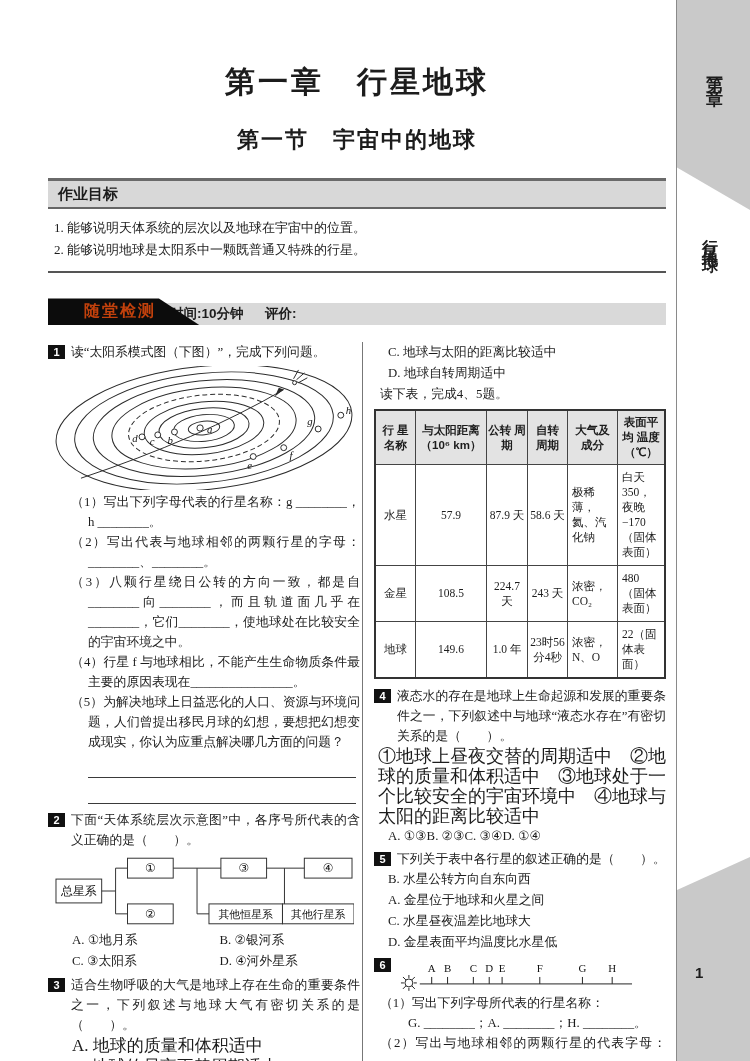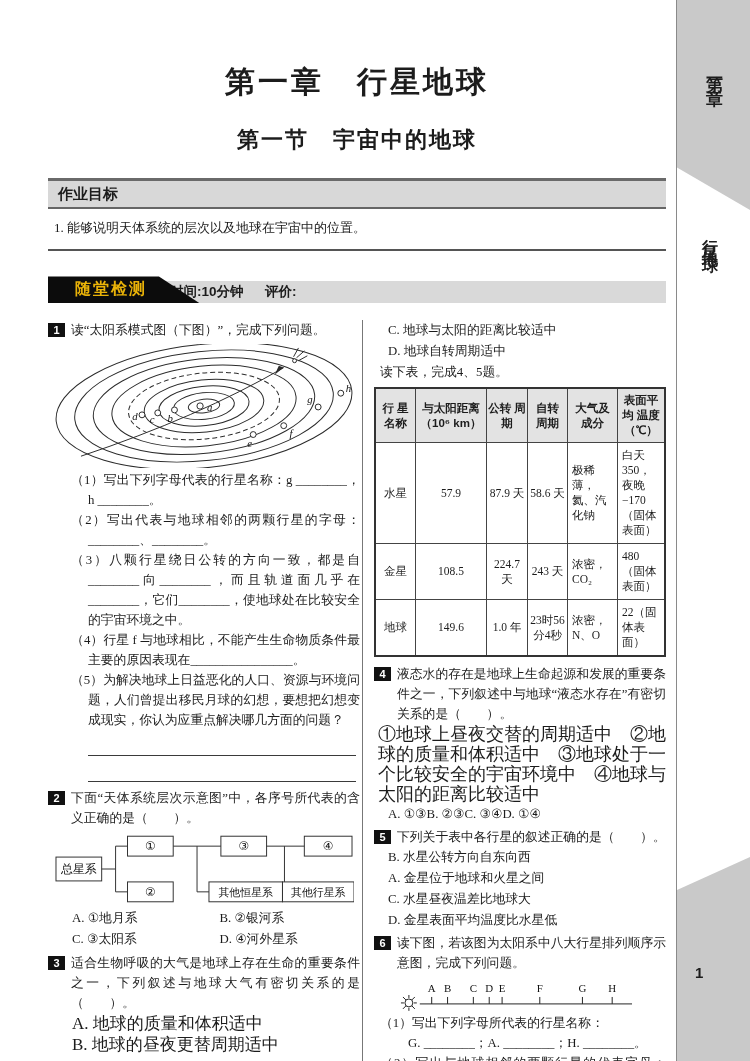--- a/index.html
+++ b/index.html
@@ -22,22 +22,22 @@
   .section{margin:27px 0 0;text-align:center;font:700 22px/1.2 "Liberation Sans",sans-serif;letter-spacing:2px;}
   .objectives{margin-top:25px;border-top:3px solid #6a6a6a;border-bottom:2px solid #555;}
   .obj-header{background:#d8d8d8;border-bottom:2px solid #666;
               font:700 15px/24px "Liberation Sans",sans-serif;padding:1px 10px;}
   .obj-body{padding:8px 6px 10px;font-size:13px;line-height:22px;}
   .obj-body p{margin:0;}
   .quiz-row{position:relative;height:27px;margin-top:25px;}
   .quiz-strip{position:absolute;left:22px;right:0;top:5px;height:22px;background:#d9d9d9;}
   .quiz-time{position:absolute;left:100px;top:0;font:700 13.5px/22px "Liberation Sans",sans-serif;}
   .quiz-eval{position:absolute;left:195px;top:0;font:700 13.5px/22px "Liberation Sans",sans-serif;}
-  .quiz-banner{position:absolute;left:0;top:0;width:152px;height:27px;background:#0c0c0c;color:#eab308;
-               clip-path:polygon(0 0,73% 0,100% 100%,0 100%);box-sizing:border-box;padding-left:27px;
+  .quiz-banner{position:absolute;left:0;top:0;width:152px;height:27px;background:#0c0c0c;color:#c2410c;
+               clip-path:polygon(0 0,73% 0,100% 100%,0 100%);box-sizing:border-box;padding-left:36px;
                font:700 16px/26px "Liberation Sans",sans-serif;letter-spacing:2px;}
   .columns{display:flex;margin-top:17px;align-items:stretch;}
   .col-left{width:312px;}
   .col-right{width:292px;border-left:1px solid #777;padding-left:11px;margin-left:2px;}
   .q{position:relative;padding-left:23px;font-size:12.8px;line-height:20px;text-align:justify;margin:0;}
   .qnum{position:absolute;left:0;top:2.5px;width:17px;height:14.5px;background:#111;color:#fff;
         font:700 11px/14.5px "Liberation Sans",sans-serif;text-align:center;}
   .part{font-size:12.8px;line-height:20px;text-align:justify;padding-left:40px;text-indent:-17px;margin:0;}
   .ansline{margin:2px 4px 0 40px;height:23px;border-bottom:1px solid #3a3a3a;}
   .opts2{display:grid;grid-template-columns:1.05fr 1fr;padding-left:24px;font-size:12.8px;line-height:21px;margin-top:2px;}
@@ -71,20 +71,21 @@
   </div>
 
   <div class="main">
     <h1 class="chapter">第一章　行星地球</h1>
     <h2 class="section">第一节　宇宙中的地球</h2>
 
     <section class="objectives">
       <div class="obj-header">作业目标</div>
       <div class="obj-body">
         <p>1. 能够说明天体系统的层次以及地球在宇宙中的位置。</p>
+        <p>2. 能够说明地球是太阳系中一颗既普通又特殊的行星。</p>
       </div>
     </section>
 
     <div class="quiz-row">
       <div class="quiz-strip">
         <span class="quiz-time">时间:10分钟</span>
         <span class="quiz-eval">评价:</span>
       </div>
       <div class="quiz-banner">随堂检测</div>
     </div>
@@ -259,21 +260,20 @@
           <span class="qnum">5</span>
           <span>下列关于表中各行星的叙述正确的是（　　）。</span>
         </p>
         <p class="optline-r">B. 水星公转方向自东向西</p>
         <p class="optline-r">A. 金星位于地球和火星之间</p>
         <p class="optline-r">C. 水星昼夜温差比地球大</p>
         <p class="optline-r">D. 金星表面平均温度比水星低</p>
 
         <p class="q" style="margin-top:2px">
           <span class="qnum">6</span>
-          <span>读下图，若该图为太阳系中八大行星排列顺序示意图，完成下列问题。</span>
         </p>
 
         <svg class="diagram" viewBox="0 0 240 38" width="238" height="38" style="margin:2px 0 0 22px;">
           <g stroke="#222" stroke-width="1" fill="none">
             <circle cx="13" cy="28" r="4"></circle>
             <line x1="13" y1="20" x2="13" y2="23"></line>
             <line x1="13" y1="33" x2="13" y2="36"></line>
             <line x1="5" y1="28" x2="8" y2="28"></line>
             <line x1="18" y1="28" x2="21" y2="28"></line>
             <line x1="7" y1="22" x2="10" y2="25"></line>

